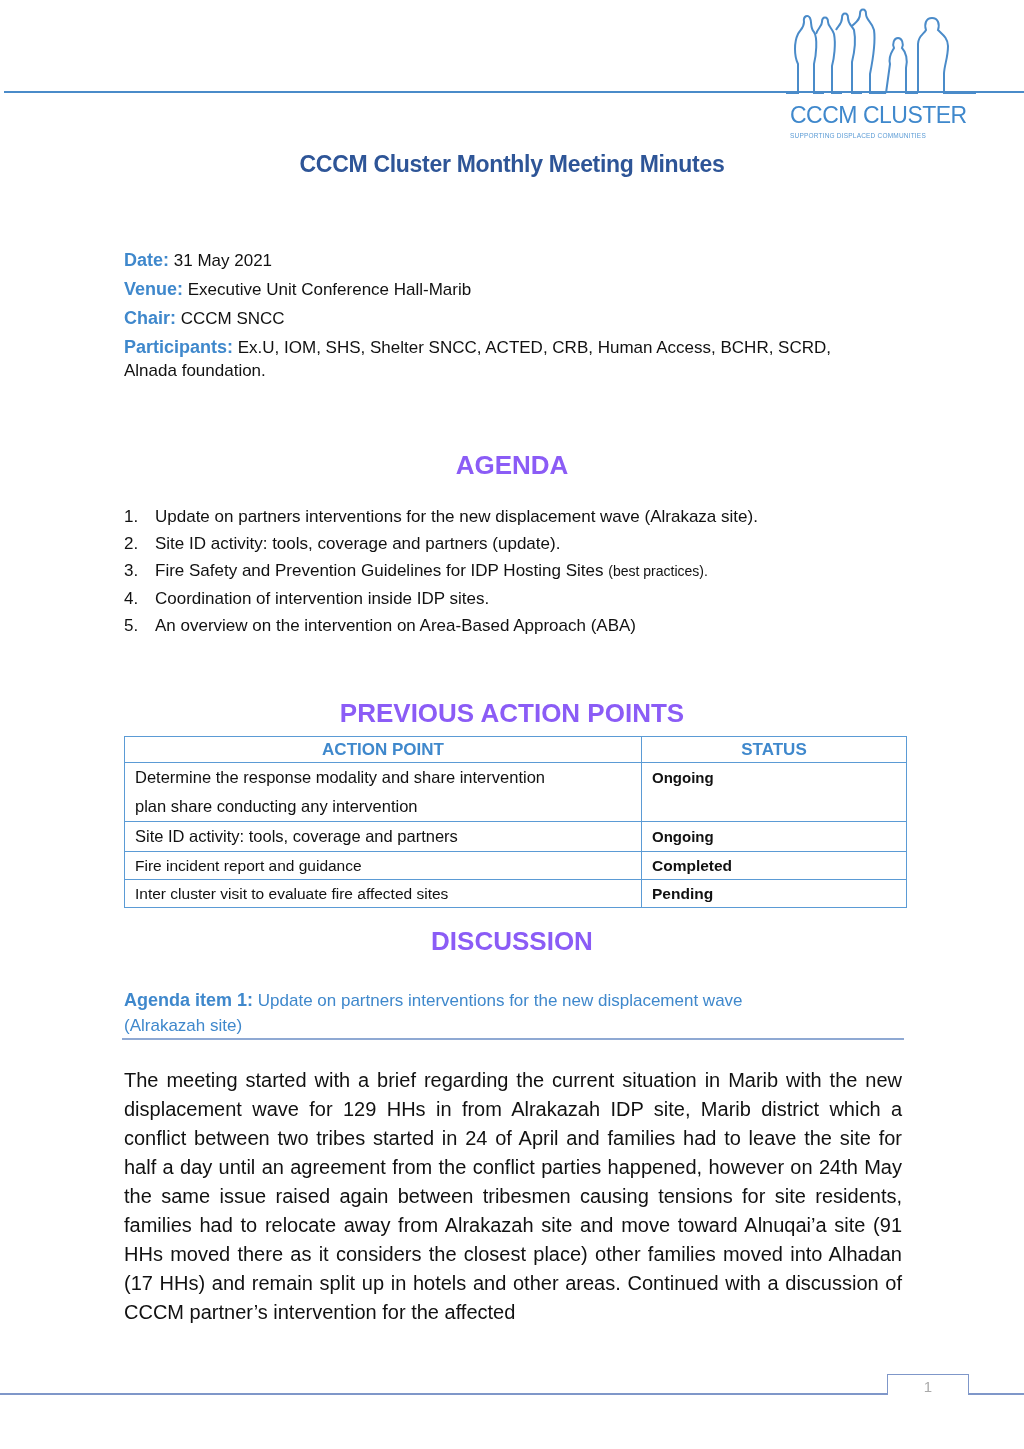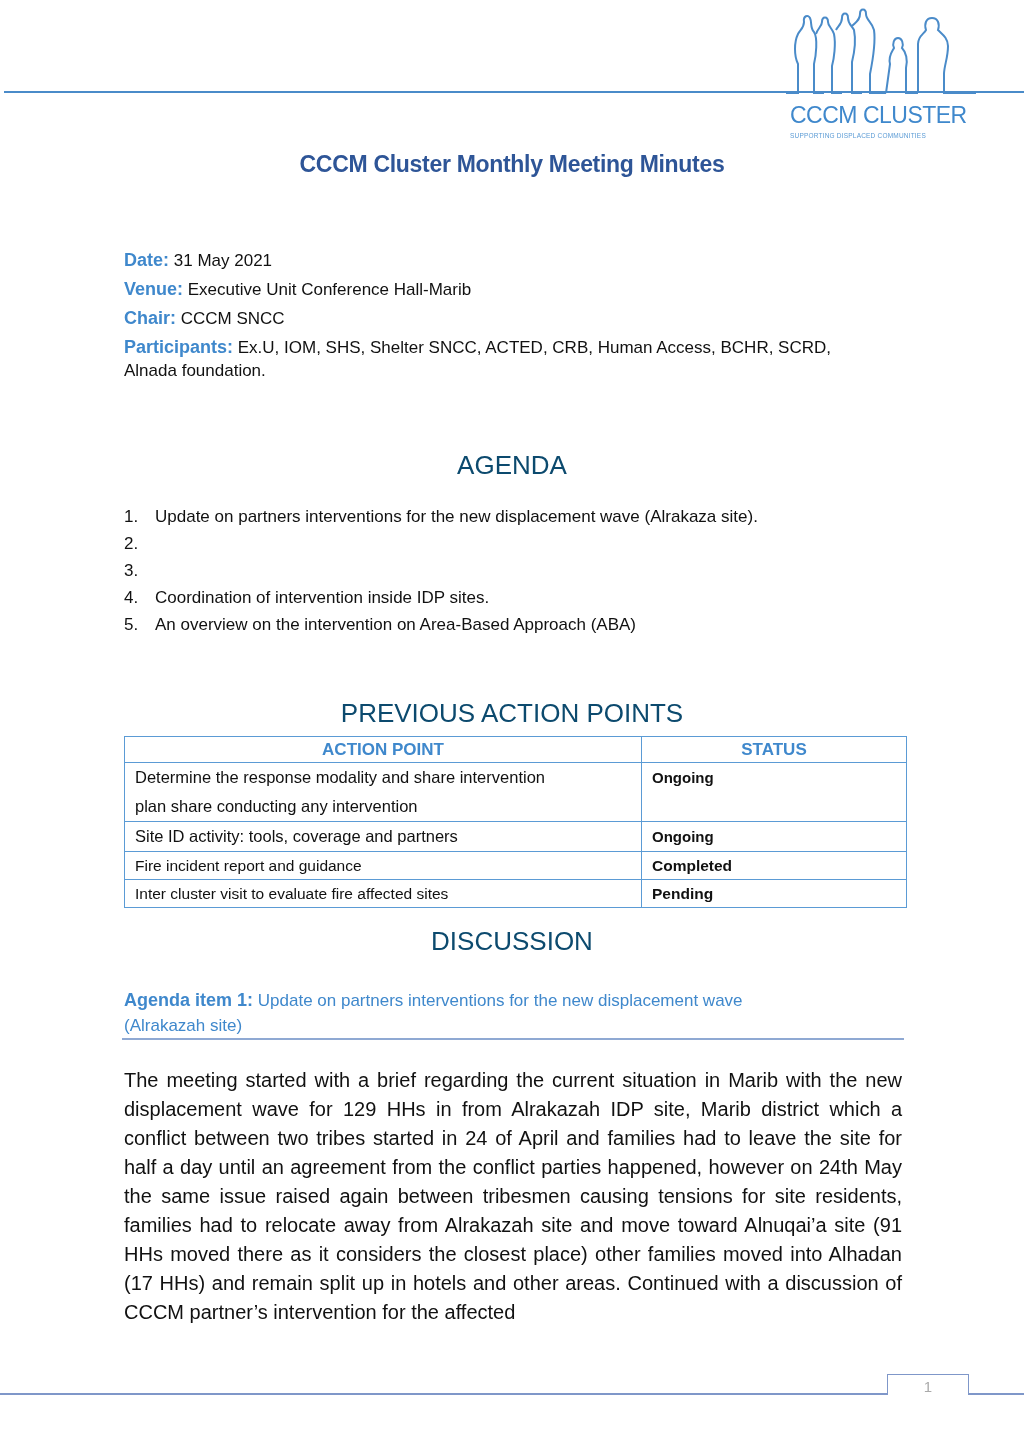--- a/index.html
+++ b/index.html
@@ -7,21 +7,21 @@
          font-family:"Liberation Sans", sans-serif; color:#111; }
   .header-line { position:absolute; left:4px; top:91px; width:1020px; height:2px; background:#4a8bc9; }
   .logo { position:absolute; left:786px; top:4px; width:190px; height:140px; }
   .logo svg { position:absolute; left:0; top:0; }
   .logo-title { position:absolute; left:4px; top:98px; font-size:23px; color:#3f88cc; letter-spacing:-0.5px; font-family:"Liberation Sans", sans-serif; }
   .logo-sub { position:absolute; left:4px; top:128px; font-size:6.5px; color:#5b9bd5; letter-spacing:0.2px; white-space:nowrap; }
   .doc-title { position:absolute; left:0; width:1024px; top:151px; text-align:center; font-size:23px; font-weight:bold; color:#2e5597; letter-spacing:-0.3px; }
   .meta { position:absolute; left:124px; top:246px; width:760px; font-size:17px; line-height:29px; }
   .meta .lbl { color:#3f88cc; font-weight:bold; font-size:18px; }
   .meta .part-cont { line-height:22px; margin-top:-2px; }
-  .h1 { position:absolute; left:0; width:1024px; text-align:center; font-weight:normal; color:#0c4a6e; font-size:26px; }
+  .h1 { position:absolute; left:0; width:1024px; text-align:center; font-weight:bold; color:#8b5cf6; font-size:26px; }
   .agenda-list { position:absolute; left:124px; top:503px; margin:0; padding:0; list-style:none; font-size:17px; line-height:27px; }
   .agenda-list li { display:flex; }
   .agenda-list .num { width:31px; }
   .agenda-list .small { font-size:14px; }
   table.ap { position:absolute; left:124px; top:736px; width:783px; border-collapse:collapse; font-size:16.5px; }
   table.ap th, table.ap td { border:1.5px solid #5b9bd5; padding:0 10px; vertical-align:top; }
   table.ap th { color:#3f88cc; font-weight:bold; font-size:17px; height:25px; text-align:center; line-height:25px; }
   table.ap td { line-height:29px; }
   table.ap td.status { font-weight:bold; width:244px; font-size:15px; }
   table.ap tr.r3 td, table.ap tr.r4 td { line-height:27px; font-size:15.5px; }
@@ -64,23 +64,25 @@
 
 <div class="h1" style="top:450px;">AGENDA</div>
 
 <ol class="agenda-list">
   <li>
       <span class="num">1.</span>
       <span>Update on partners interventions for the new displacement wave (Alrakaza site).</span>
     </li>
   <li>
       <span class="num">2.</span>
+      <span>Site ID activity: tools, coverage and partners (update).</span>
     </li>
   <li>
       <span class="num">3.</span>
+      <span><span>Fire Safety and Prevention Guidelines for IDP Hosting Sites </span><span class="small">(best practices).</span></span>
     </li>
   <li>
       <span class="num">4.</span>
       <span>Coordination of intervention inside IDP sites.</span>
     </li>
   <li>
       <span class="num">5.</span>
       <span>An overview on the intervention on Area-Based Approach (ABA)</span>
     </li>
 </ol>

